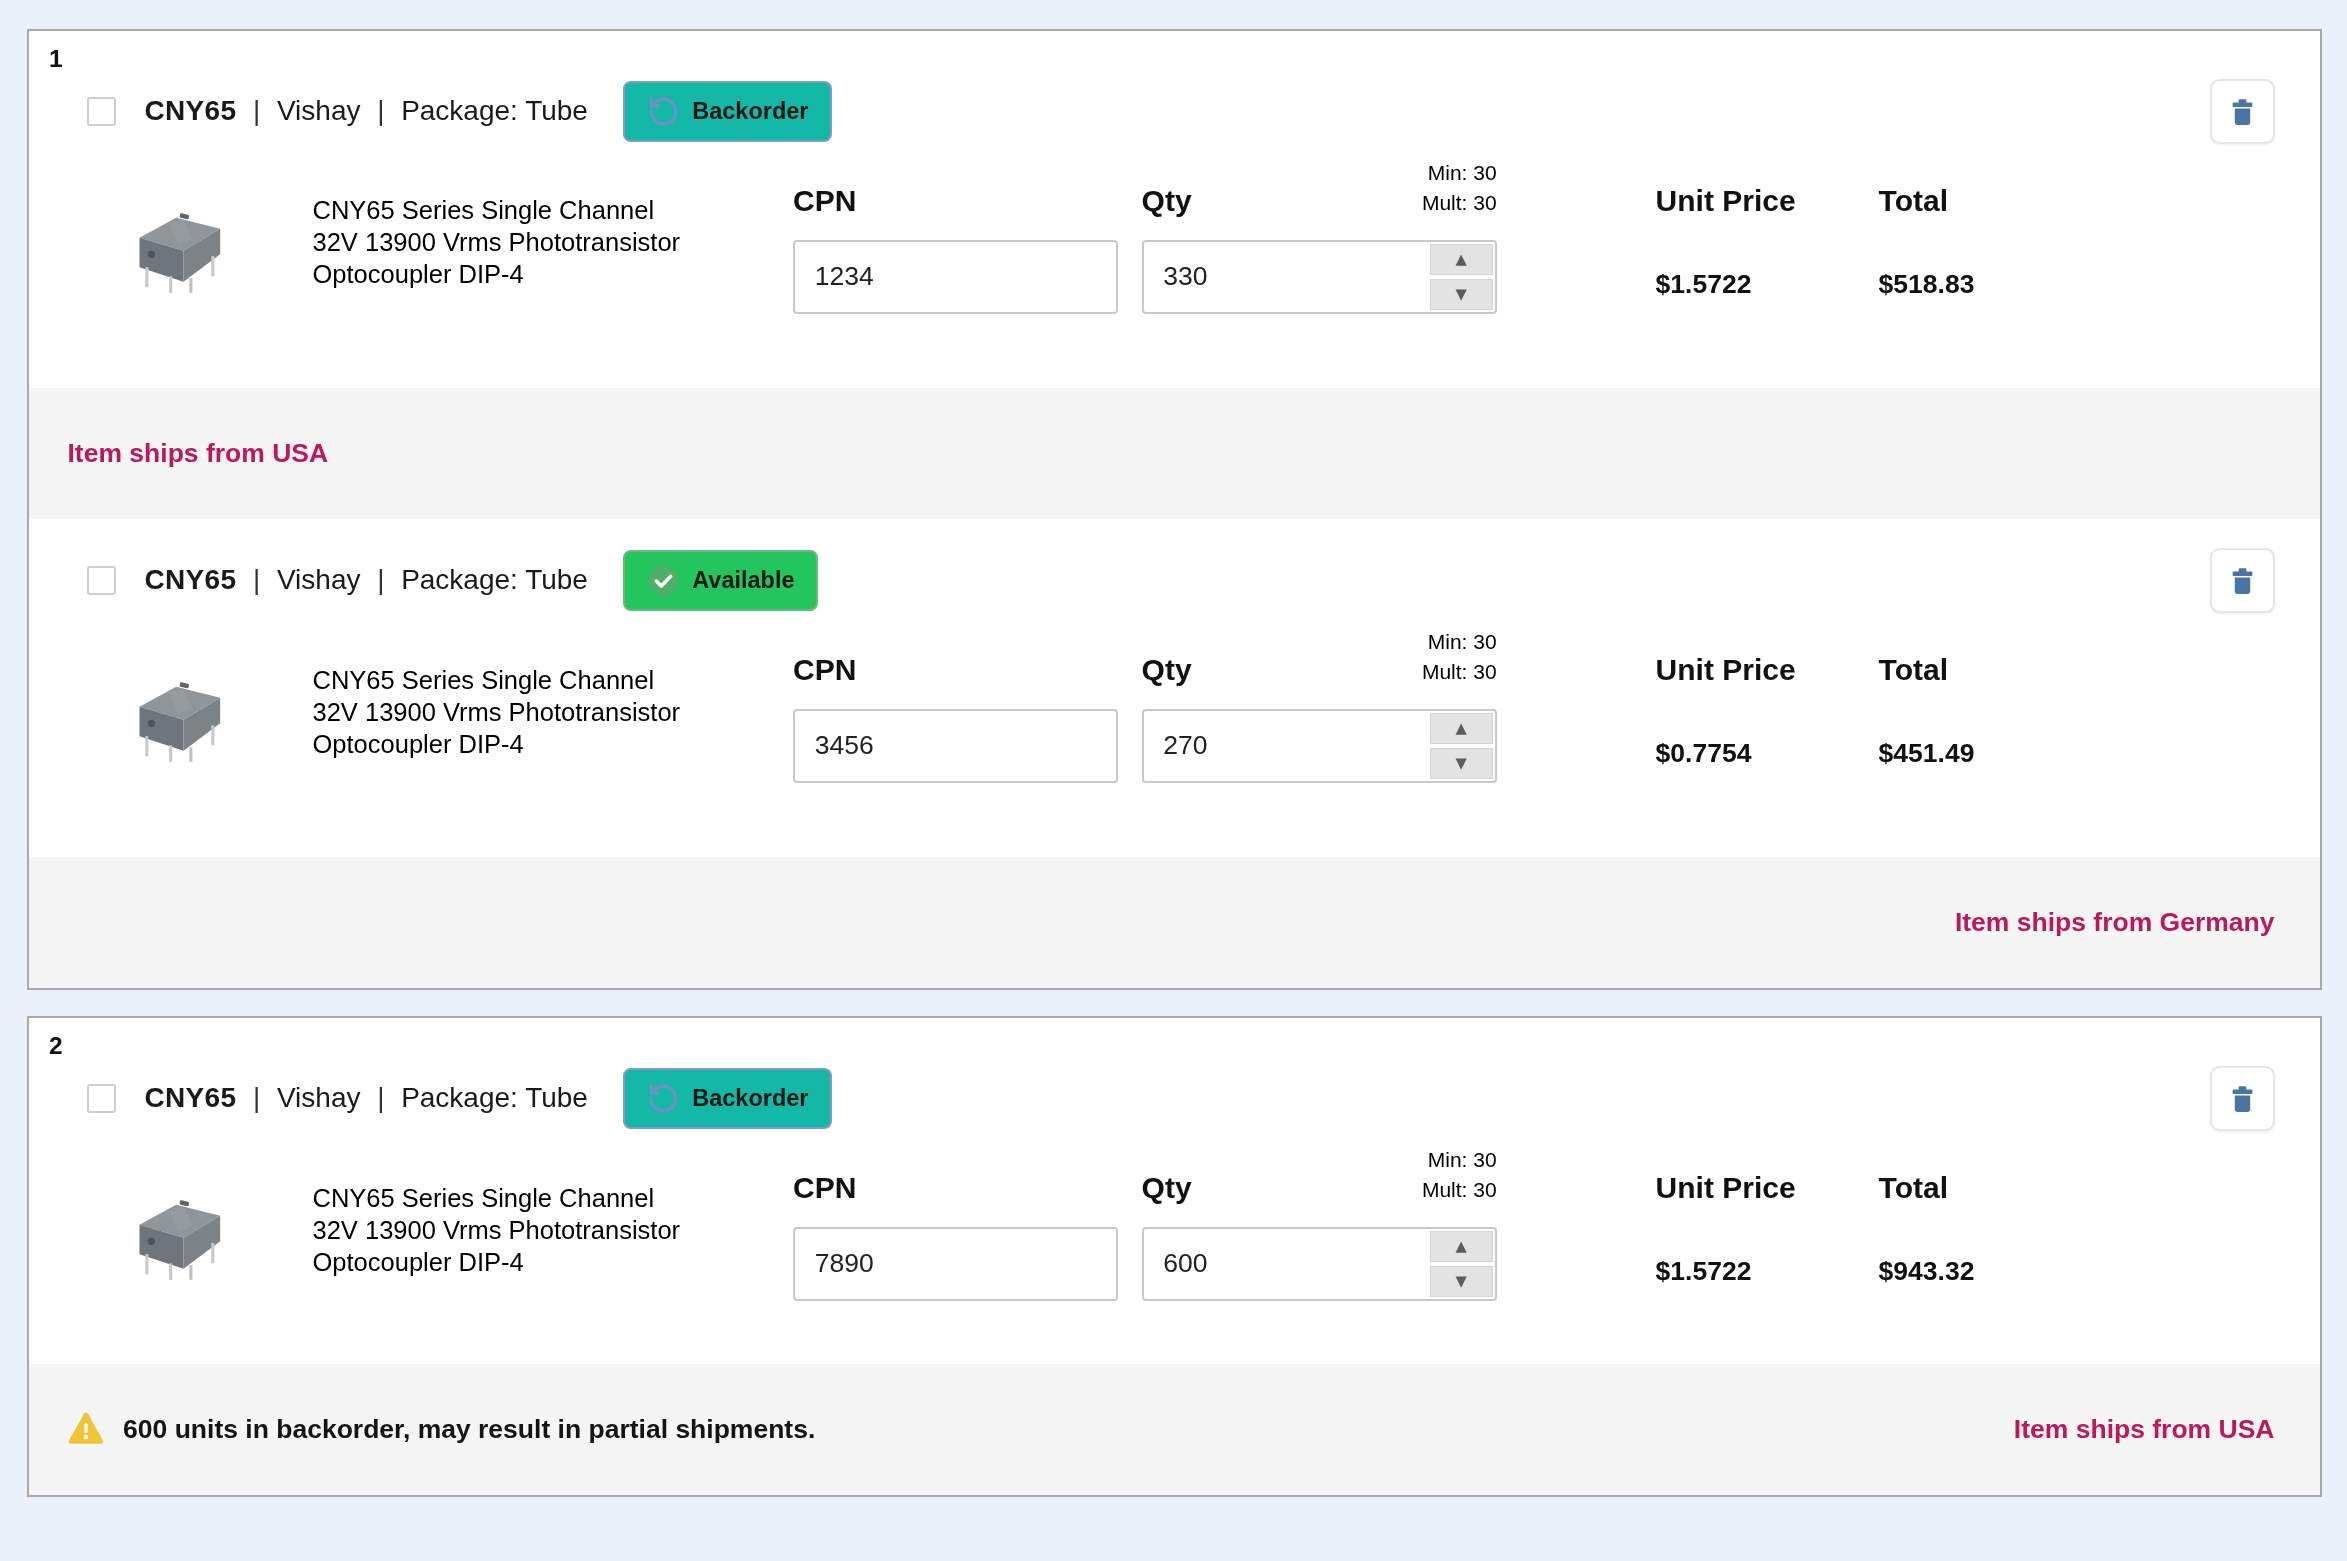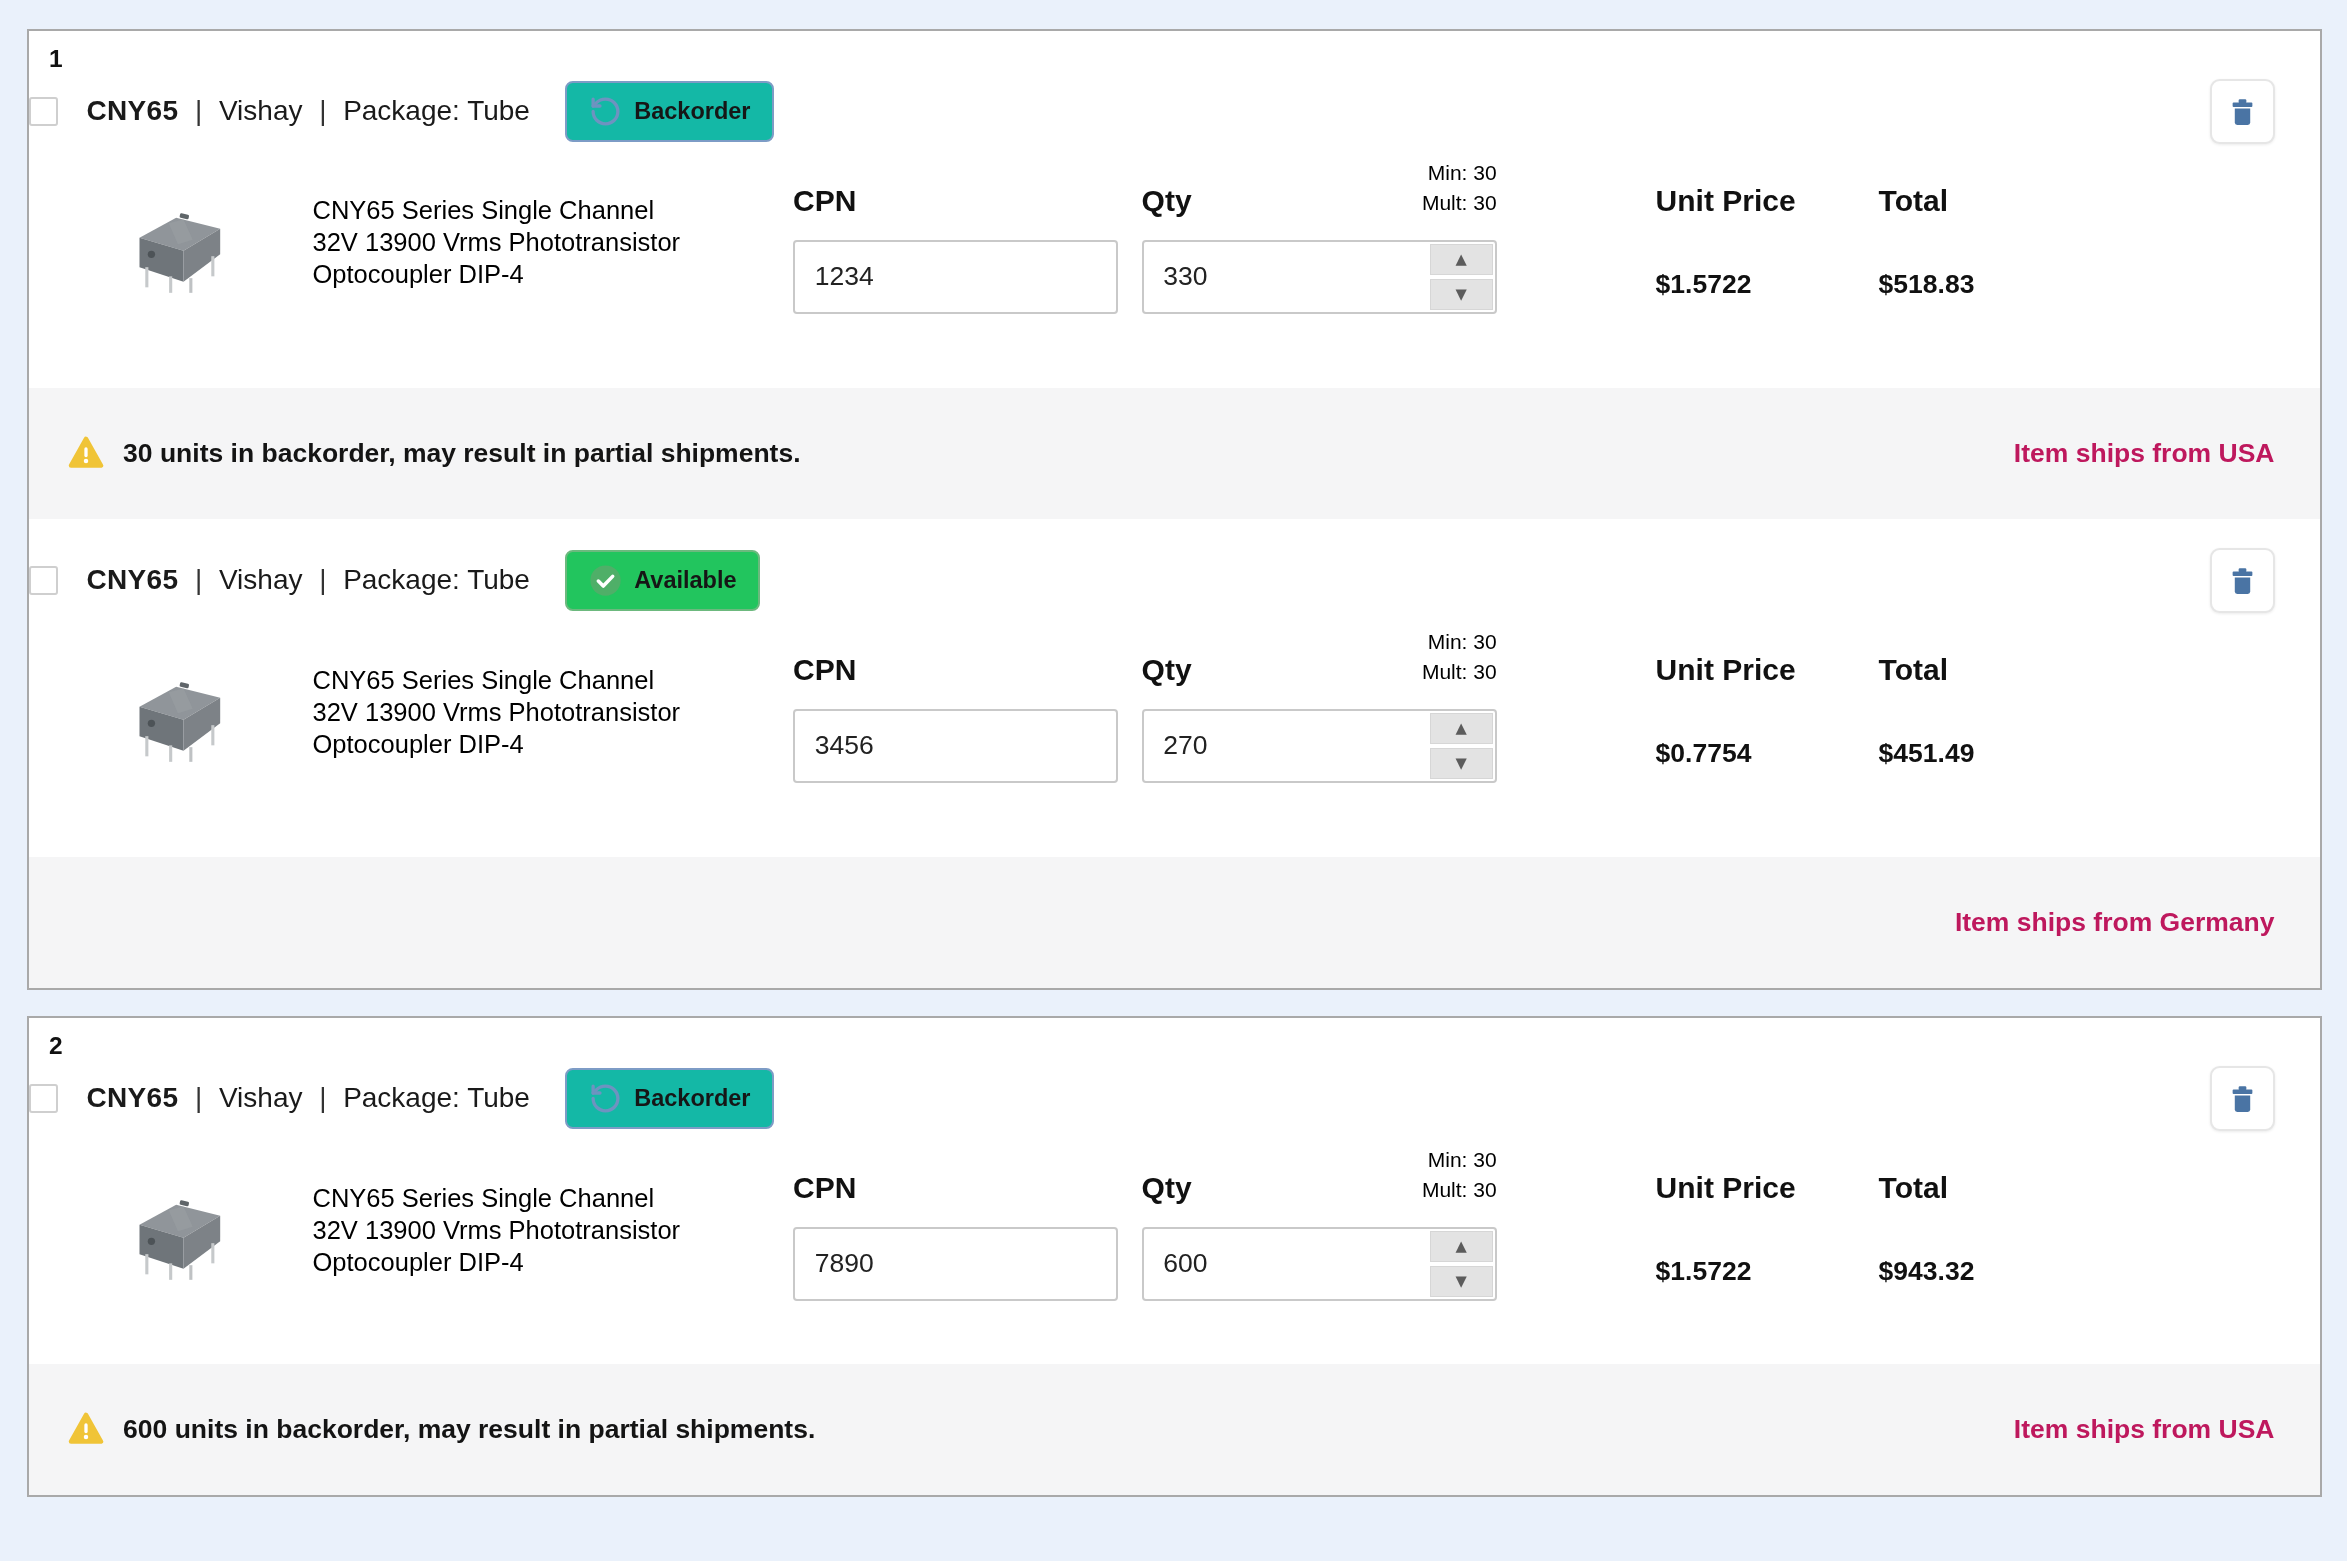--- a/index.html
+++ b/index.html
@@ -22,20 +22,21 @@
     margin: 13.7px 0 0 20.6px;
     font-size: 24.5px;
     font-weight: bold;
     color: #111;
   }
 
   .item-header {
     display: flex;
     align-items: center;
     margin-top: 5.9px;
+    padding-left: 58px;
     padding-right: 45px;
   }
   .item-2 .item-header { margin-top: 29px; }
 
   .cb {
     appearance: none;
     -webkit-appearance: none;
     width: 29px; height: 29px;
     border: 2px solid #cfcfcf;
     border-radius: 2.9px;
@@ -266,26 +267,20 @@
         <div class="price-val">$1.5722</div>
       </div>
       <div class="cell total-cell">
         <div class="cell-head">
             <span class="cell-label">Total</span>
           </div>
         <div class="price-val">$518.83</div>
       </div>
     </div>
     <div class="item-footer">
-      <div class="warn">
-        <svg width="36" height="36" viewBox="0 0 24 24">
-            <use href="#ic-warning"></use>
-          </svg>
-        <span class="warn-text">30 units in backorder, may result in partial shipments.</span>
-      </div>
       <div class="ships">Item ships from USA</div>
     </div>
   </div>
 
   <div class="item item-2">
     <div class="item-header">
       <input type="checkbox" class="cb" style="">
       <div class="title">
         <span class="mpn">CNY65</span><span class="sep">|</span><span>Vishay</span><span class="sep">|</span><span>Package: Tube</span>
       </div>

